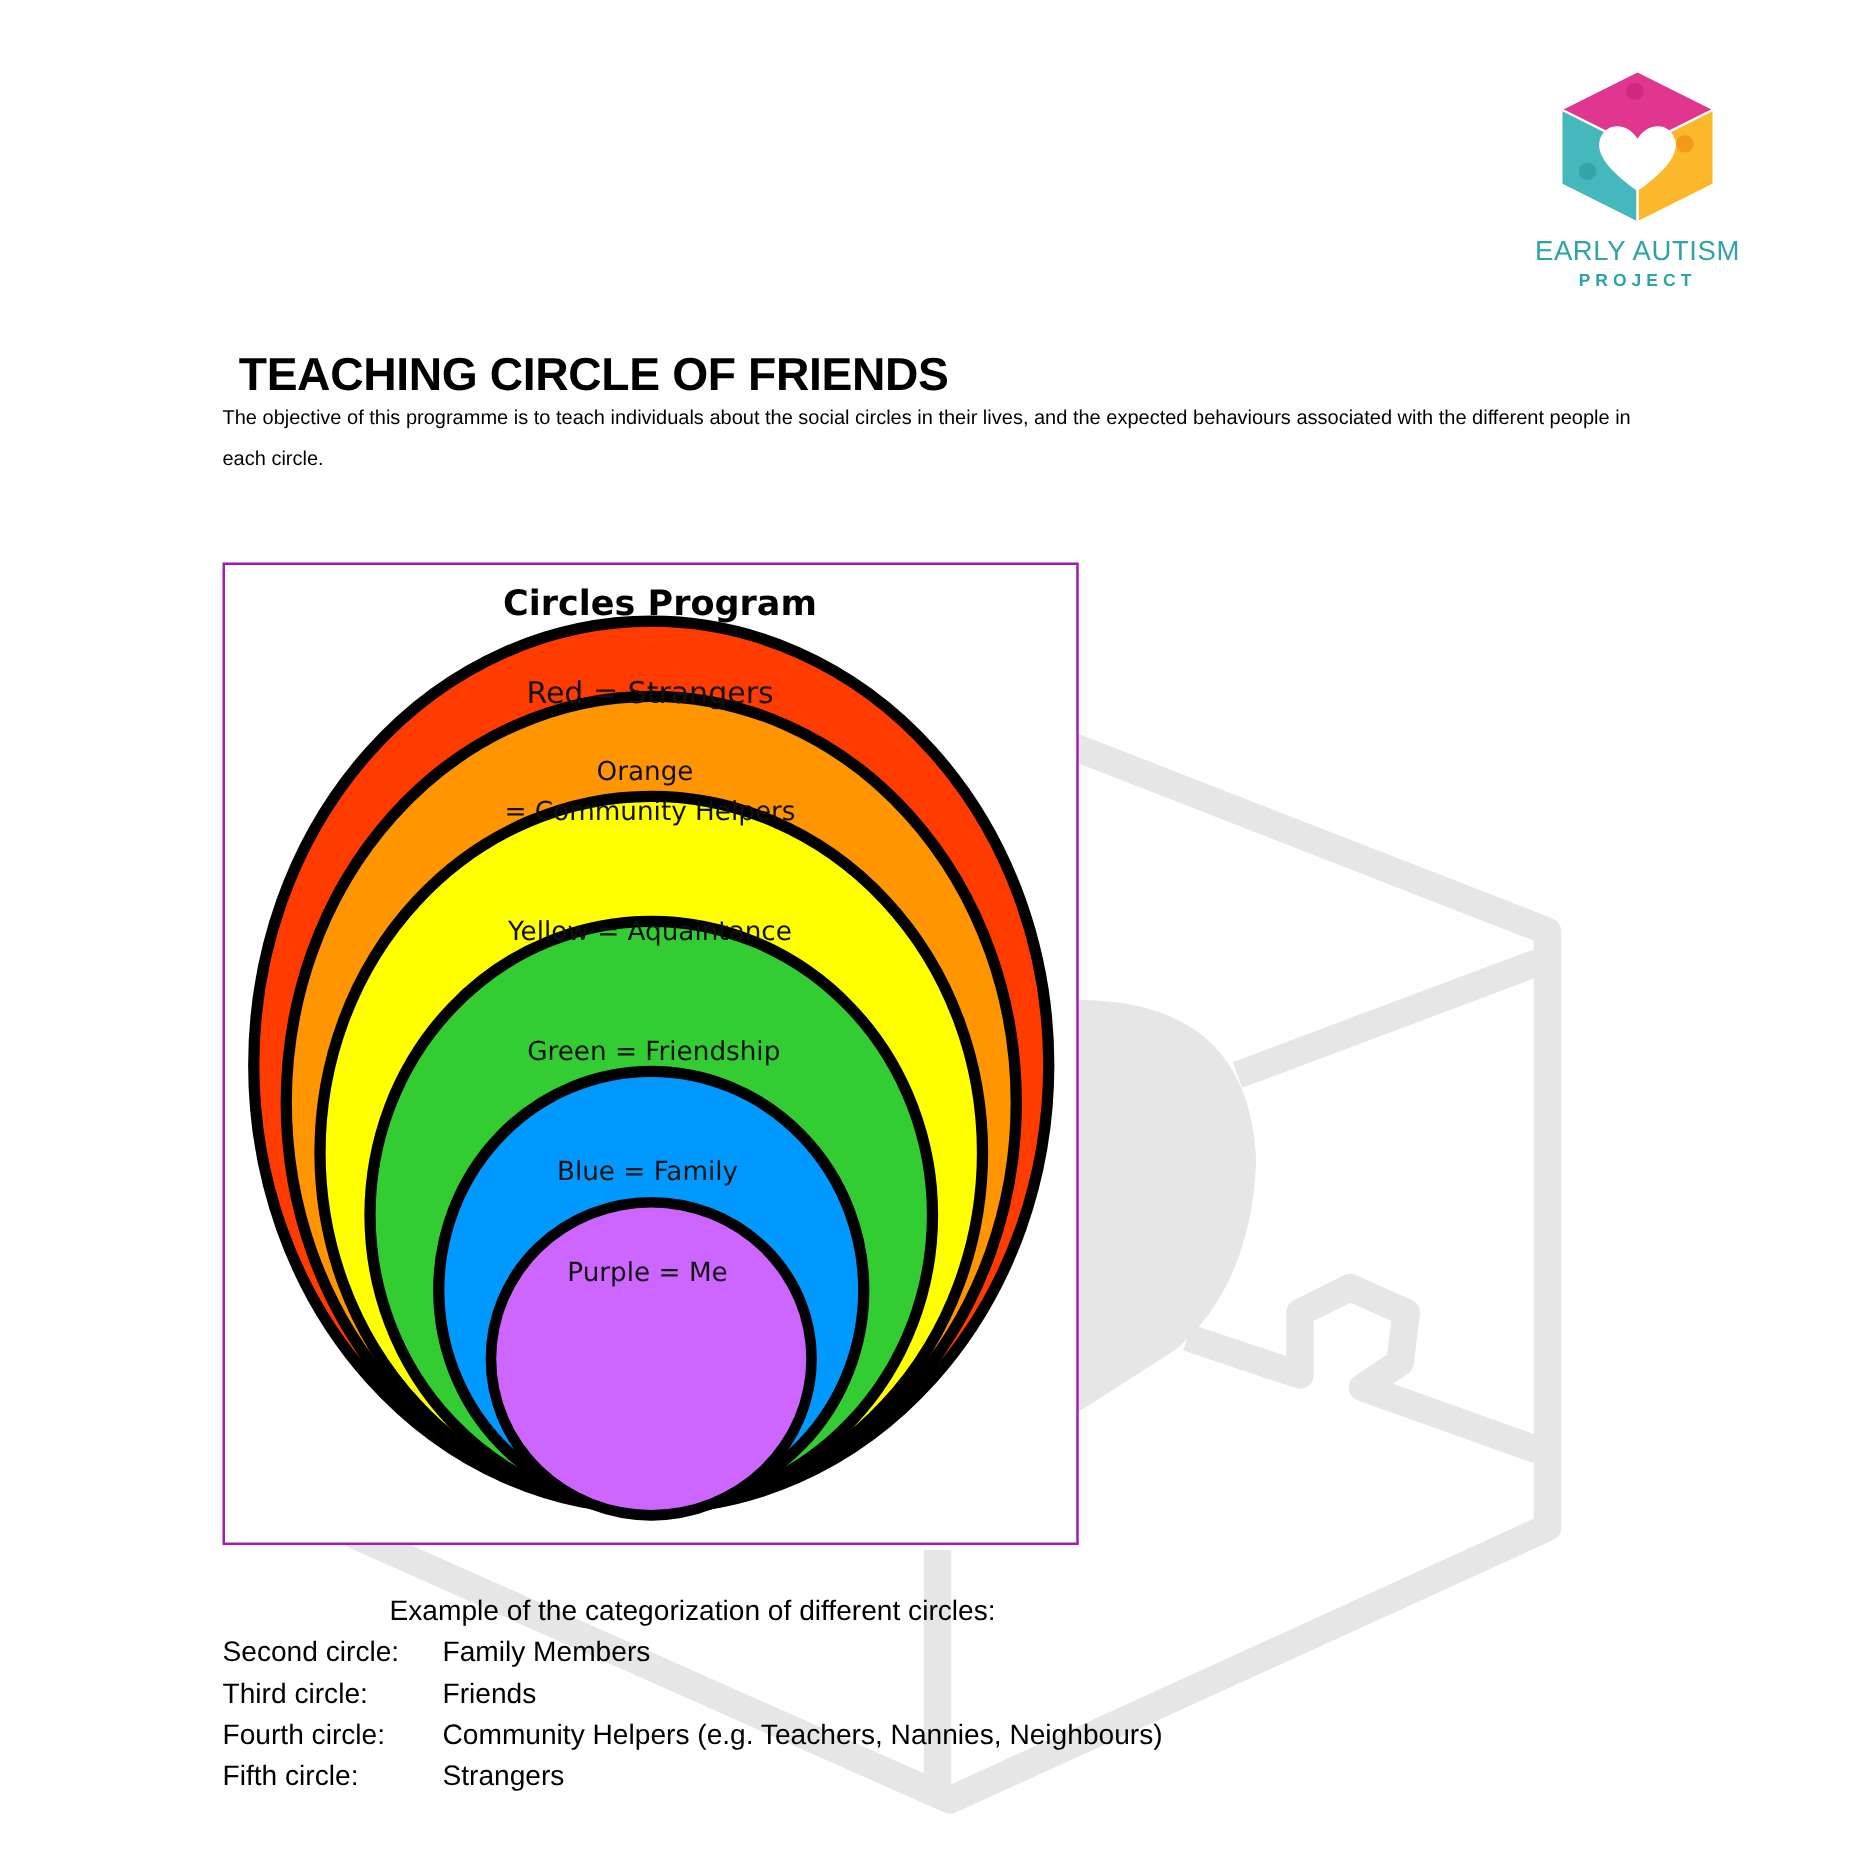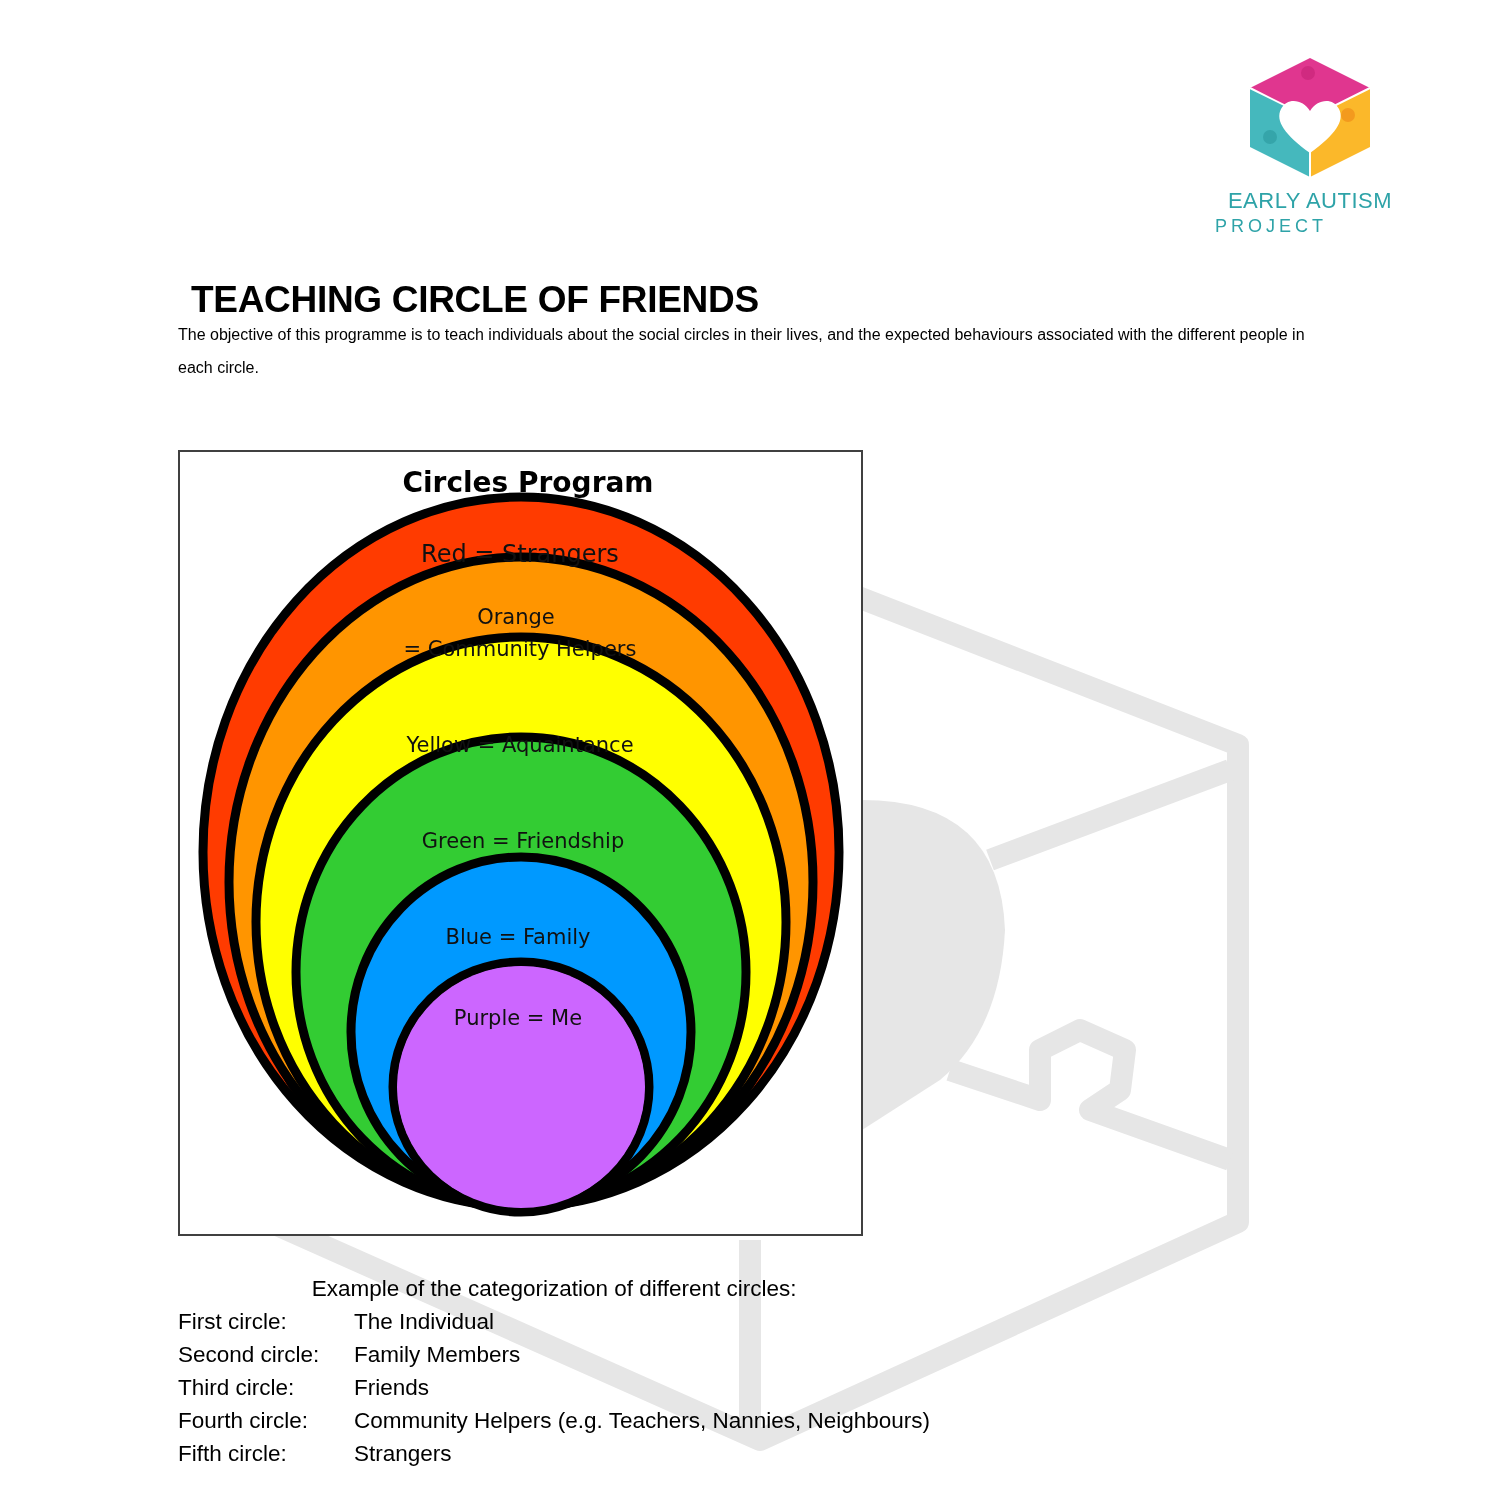--- a/index.html
+++ b/index.html
@@ -3,28 +3,28 @@
   <meta charset="utf-8">
   <style>
     html, body { margin: 0; padding: 0; background: #ffffff; }
     body { width: 1500px; height: 1500px; position: relative; overflow: hidden;
            font-family: "Liberation Sans", "DejaVu Sans", sans-serif; color: #000; }
     .watermark { position: absolute; left: 0; top: 0; width: 1500px; height: 1500px; z-index: 0; }
     .logo { position: absolute; left: 1215px; top: 50px; width: 190px; height: 190px; z-index: 2; }
     .logo svg { position: absolute; left: 30px; top: 5px; }
     .logo-name { position: absolute; left: 0; top: 138px; width: 190px; text-align: center;
                  font-size: 22px; letter-spacing: 0.5px; color: #2ea3a8; font-weight: 400; }
-    .logo-sub { position: absolute; left: 0; top: 166px; width: 190px; text-align: left;
-                font-size: 18px; letter-spacing: 4px; color: #2ea3a8; }
+    .logo-sub { position: absolute; left: 0; top: 166px; width: 190px; text-align: center;
+                font-size: 14px; letter-spacing: 4px; color: #2ea3a8; font-weight: bold; }
     .title { position: absolute; left: 178px; top: 266px; font-size: 37px; font-weight: 700;
              letter-spacing: -0.3px; z-index: 2; margin: 13px; }
     .intro { position: absolute; left: 178px; top: 318px; width: 1150px; font-size: 16px;
              line-height: 33px; z-index: 2; margin: 0; }
     .figure { position: absolute; left: 178px; top: 450px; width: 681px; height: 782px;
-              border: 2px solid #404040; background: #fff; z-index: 2; }
+              border: 2px solid #a21caf; background: #fff; z-index: 2; }
     .figure svg { position: absolute; left: 0; top: 0; }
     .fig-title { font-family: "DejaVu Sans", sans-serif; font-weight: 700; }
     .fig-label { font-family: "DejaVu Sans", sans-serif; font-weight: 400; fill: #111; }
     .examples { position: absolute; left: 178px; top: 1272px; z-index: 2; font-size: 22.5px; }
     .examples .heading { height: 33px; line-height: 33px; text-align: center; }
     .examples .row { height: 33px; line-height: 33px; display: flex; }
     .examples .row .k { width: 176px; }
   </style>
 </head>
 <body>
@@ -88,24 +88,20 @@
     <text class="fig-label" x="340" y="300" text-anchor="middle" font-size="21">Yellow = Aquaintance</text>
     <text class="fig-label" x="343" y="396" text-anchor="middle" font-size="21">Green = Friendship</text>
     <text class="fig-label" x="338" y="492" text-anchor="middle" font-size="21">Blue = Family</text>
     <text class="fig-label" x="338" y="573" text-anchor="middle" font-size="21">Purple = Me</text>
   </svg>
 </div>
 
 <div class="examples">
   <div class="heading">Example of the categorization of different circles:</div>
   <div class="row">
-    <span class="k">First circle:</span>
-    <span class="v">The Individual</span>
-  </div>
-  <div class="row">
     <span class="k">Second circle:</span>
     <span class="v">Family Members</span>
   </div>
   <div class="row">
     <span class="k">Third circle:</span>
     <span class="v">Friends</span>
   </div>
   <div class="row">
     <span class="k">Fourth circle:</span>
     <span class="v">Community Helpers (e.g. Teachers, Nannies, Neighbours)</span>

